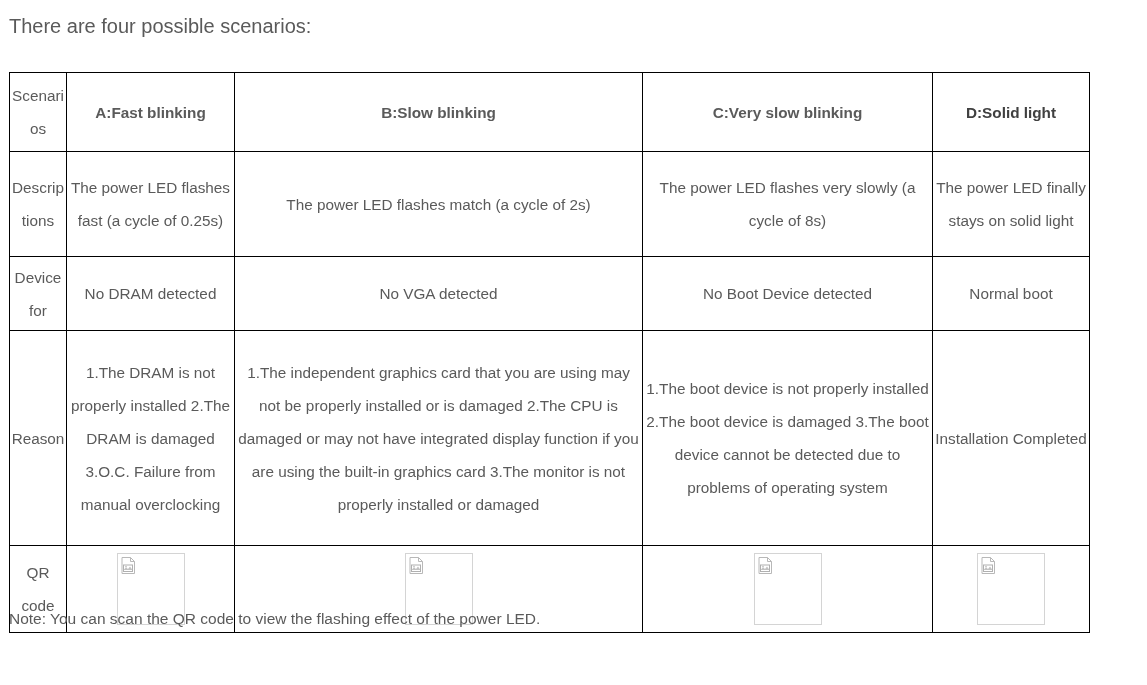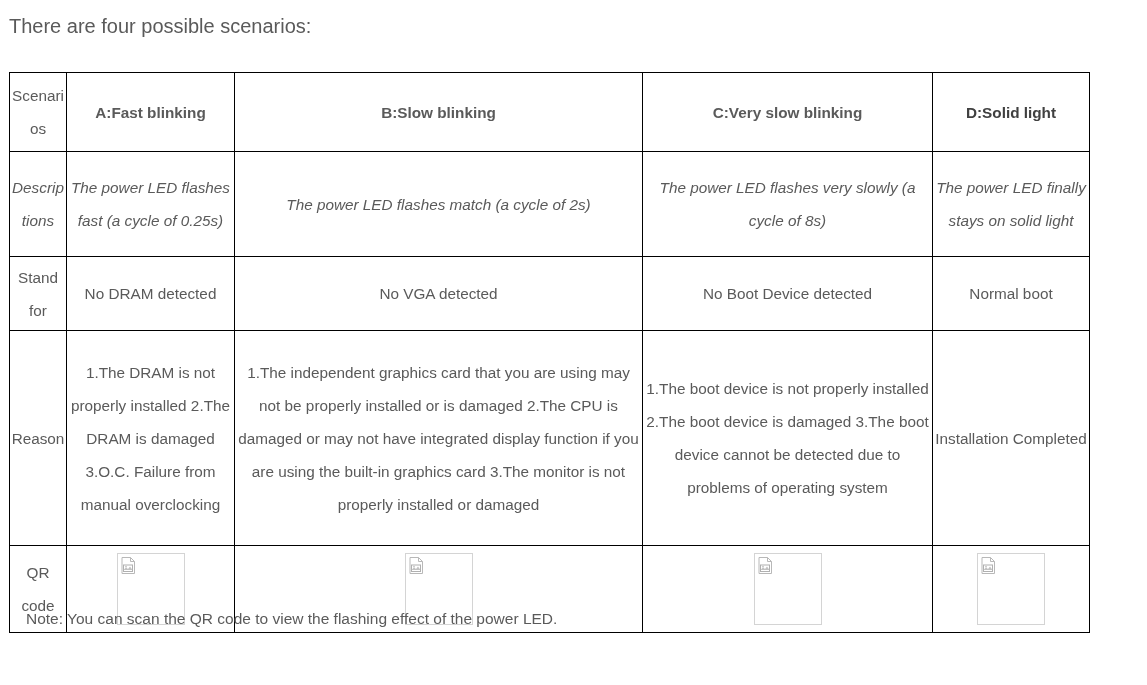--- a/index.html
+++ b/index.html
@@ -65,21 +65,21 @@
   
   tr.header-row td { height: 78px; }
   td.hdr {
     font-weight: bold;
     font-size: 16.5px;
     color: #4a9ee0;
   }
   td.hdr.plain {
     color: #404040;
   }
-  tr.desc-row td  { height: 104px; font-style: italic; }
+  tr.desc-row td  { height: 104px; }
   tr.stand-row td { height: 73px; }
   tr.reason-row td{ height: 214px; }
   tr.qr-row td    { height: 86px; }
 
   
   .qr-cell {
     position: relative;
   }
   .broken-img {
     width: 68px;
@@ -101,21 +101,21 @@
   }
   .footnotes {
     position: absolute;
     left: 9px;
     top: 609px;
     font-size: 15.5px;
     line-height: 19px;
     color: #5a5a5a;
   }
   .footnotes .note {
-    margin: 0 0 21px 17px;
+    margin: 0 0 21px 0;
     white-space: nowrap;
   }
   .footnotes .note:last-child { margin-bottom: 0; }
 </style>
 </head>
 <body>
 
 <div class="page">
 
   <div class="intro">There are four possible scenarios:</div>
@@ -139,21 +139,21 @@
 
       <tr class="desc-row">
         <td class="rowlabel">Descriptions</td>
         <td>The power LED flashes fast (a cycle of 0.25s)</td>
         <td>The power LED flashes match (a cycle of 2s)</td>
         <td>The power LED flashes very slowly (a cycle of 8s)</td>
         <td>The power LED finally stays on solid light</td>
       </tr>
 
       <tr class="stand-row">
-        <td class="rowlabel">Stand for</td>
+        <td class="rowlabel">Device for</td>
         <td>No DRAM detected</td>
         <td>No VGA detected</td>
         <td>No Boot Device detected</td>
         <td>Normal boot</td>
       </tr>
 
       <tr class="reason-row">
         <td class="rowlabel">Reason</td>
         <td>1.The DRAM is not properly installed 2.The DRAM is damaged 3.O.C. Failure from manual overclocking</td>
         <td>1.The independent graphics card that you are using may not be properly installed or is damaged 2.The CPU is damaged or may not have integrated display function if you are using the built-in graphics card 3.The monitor is not properly installed or damaged</td>

